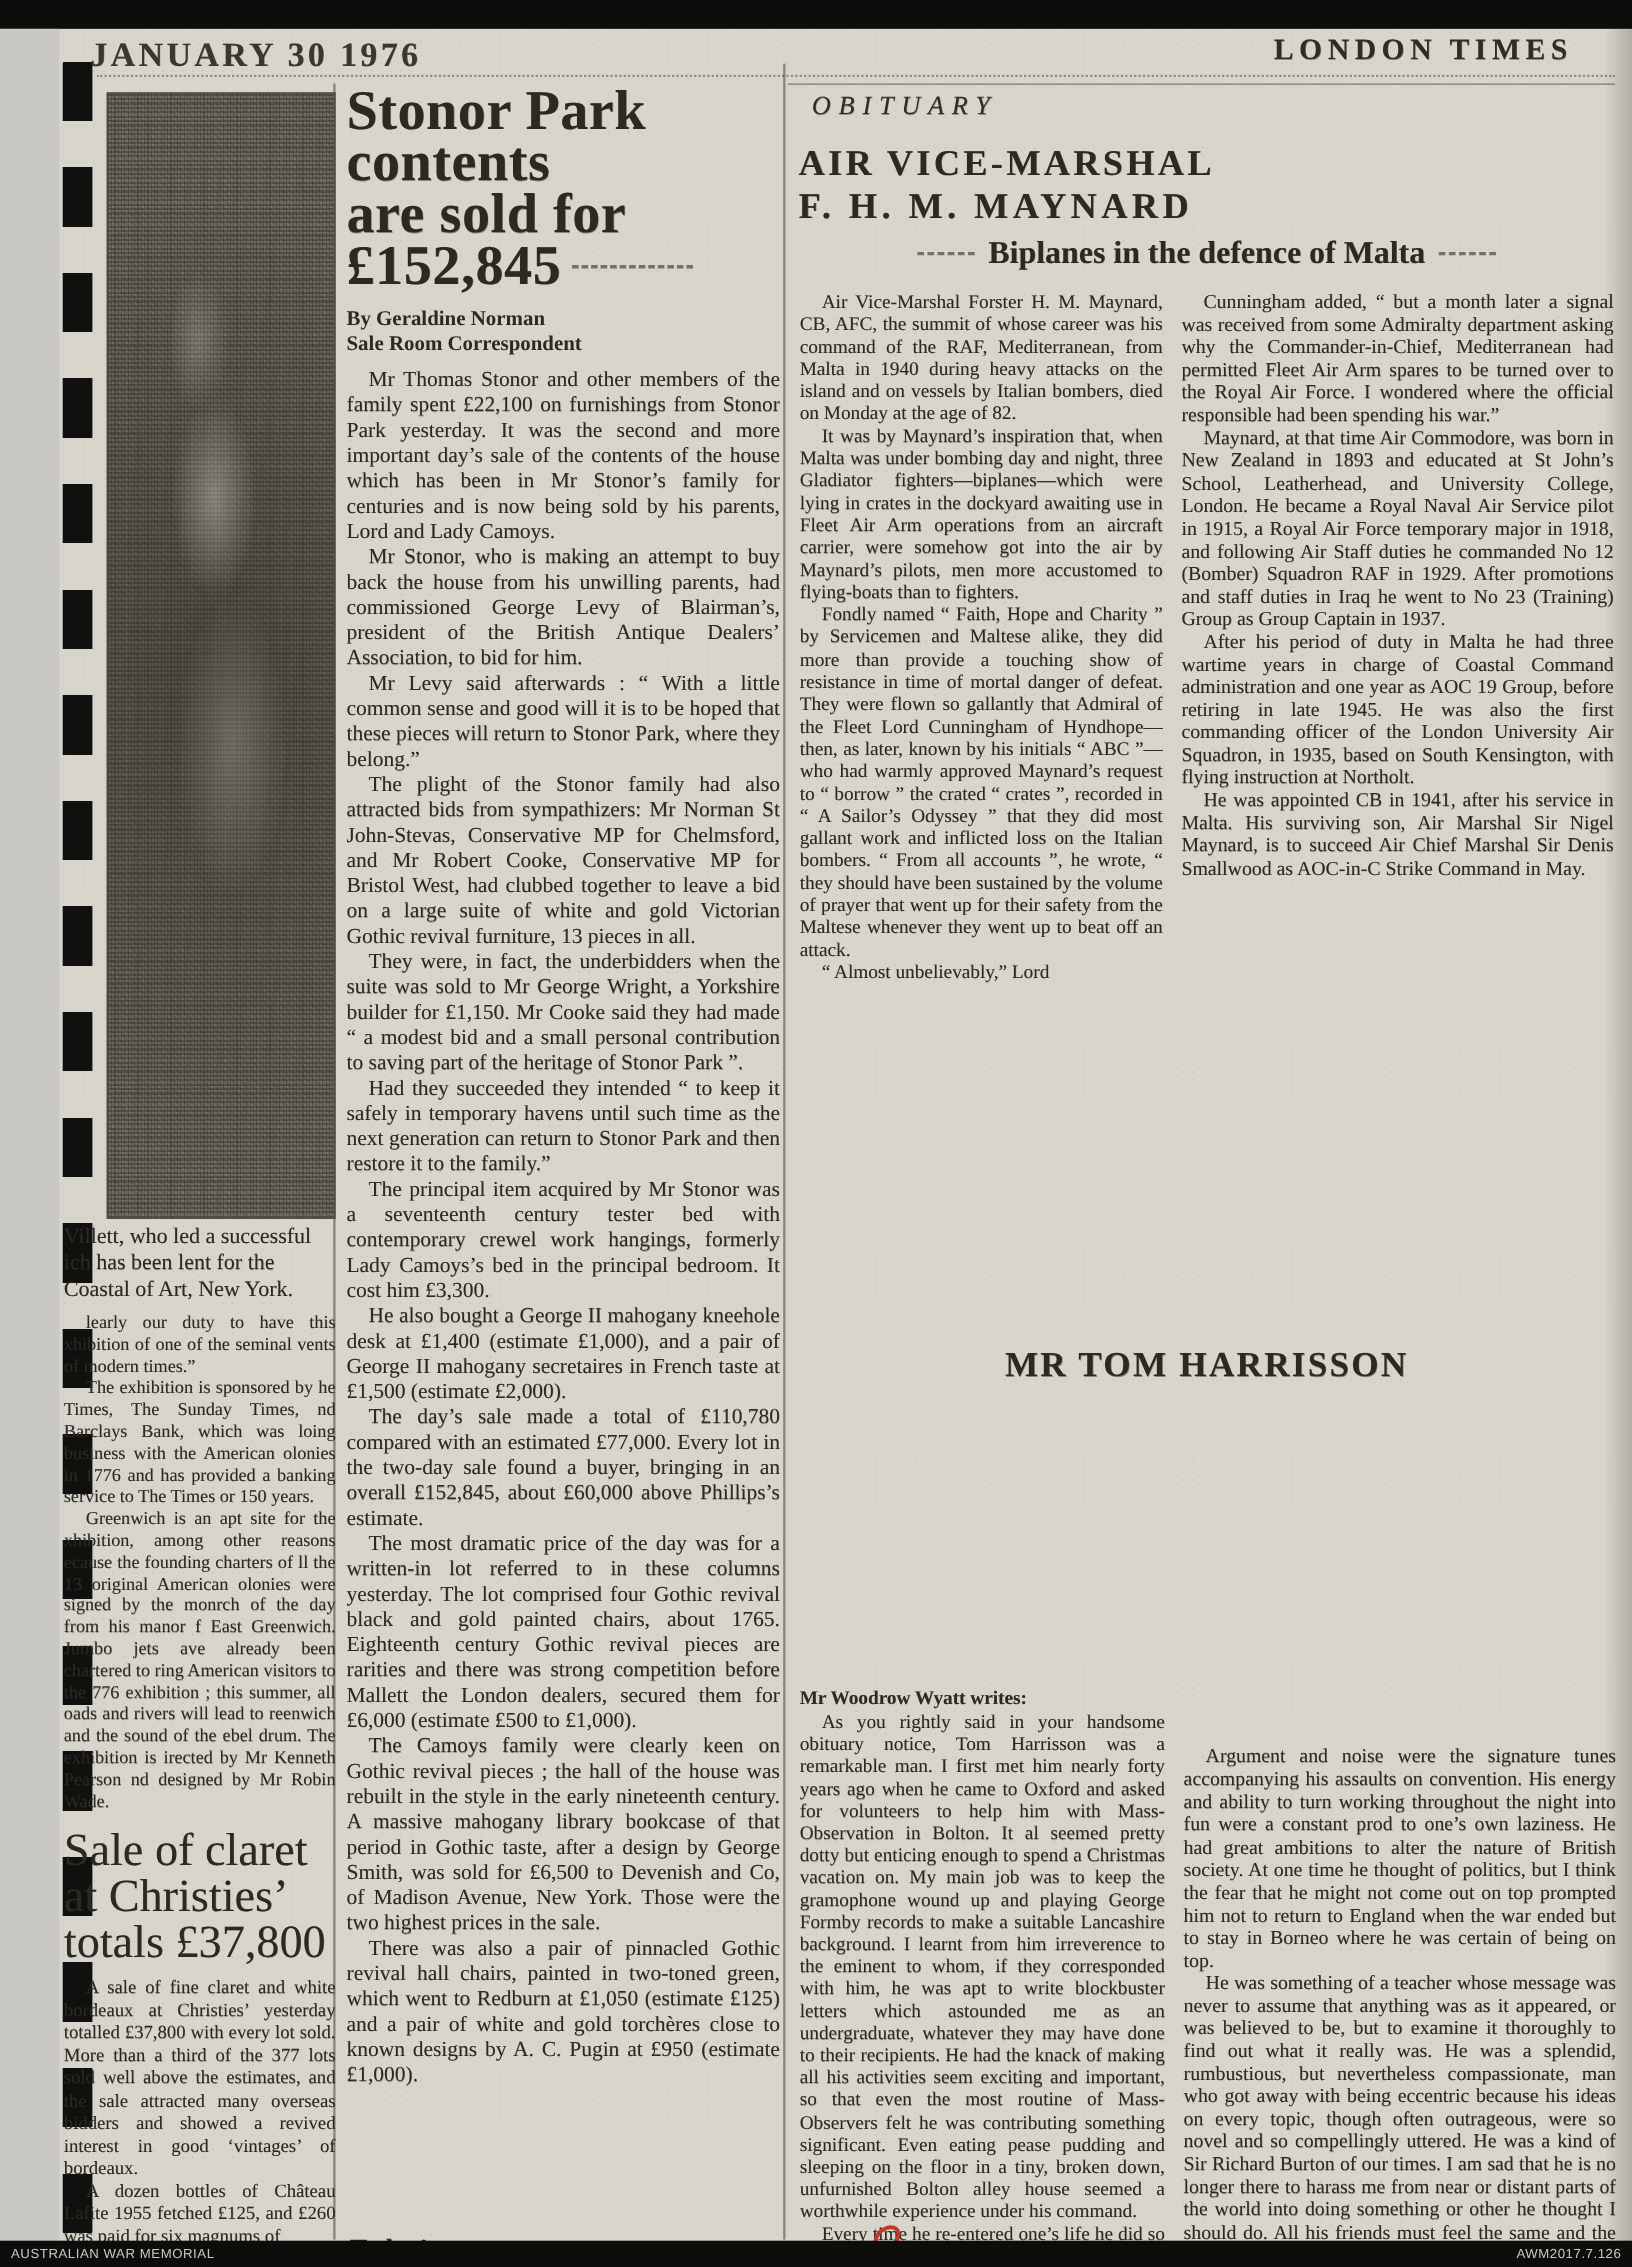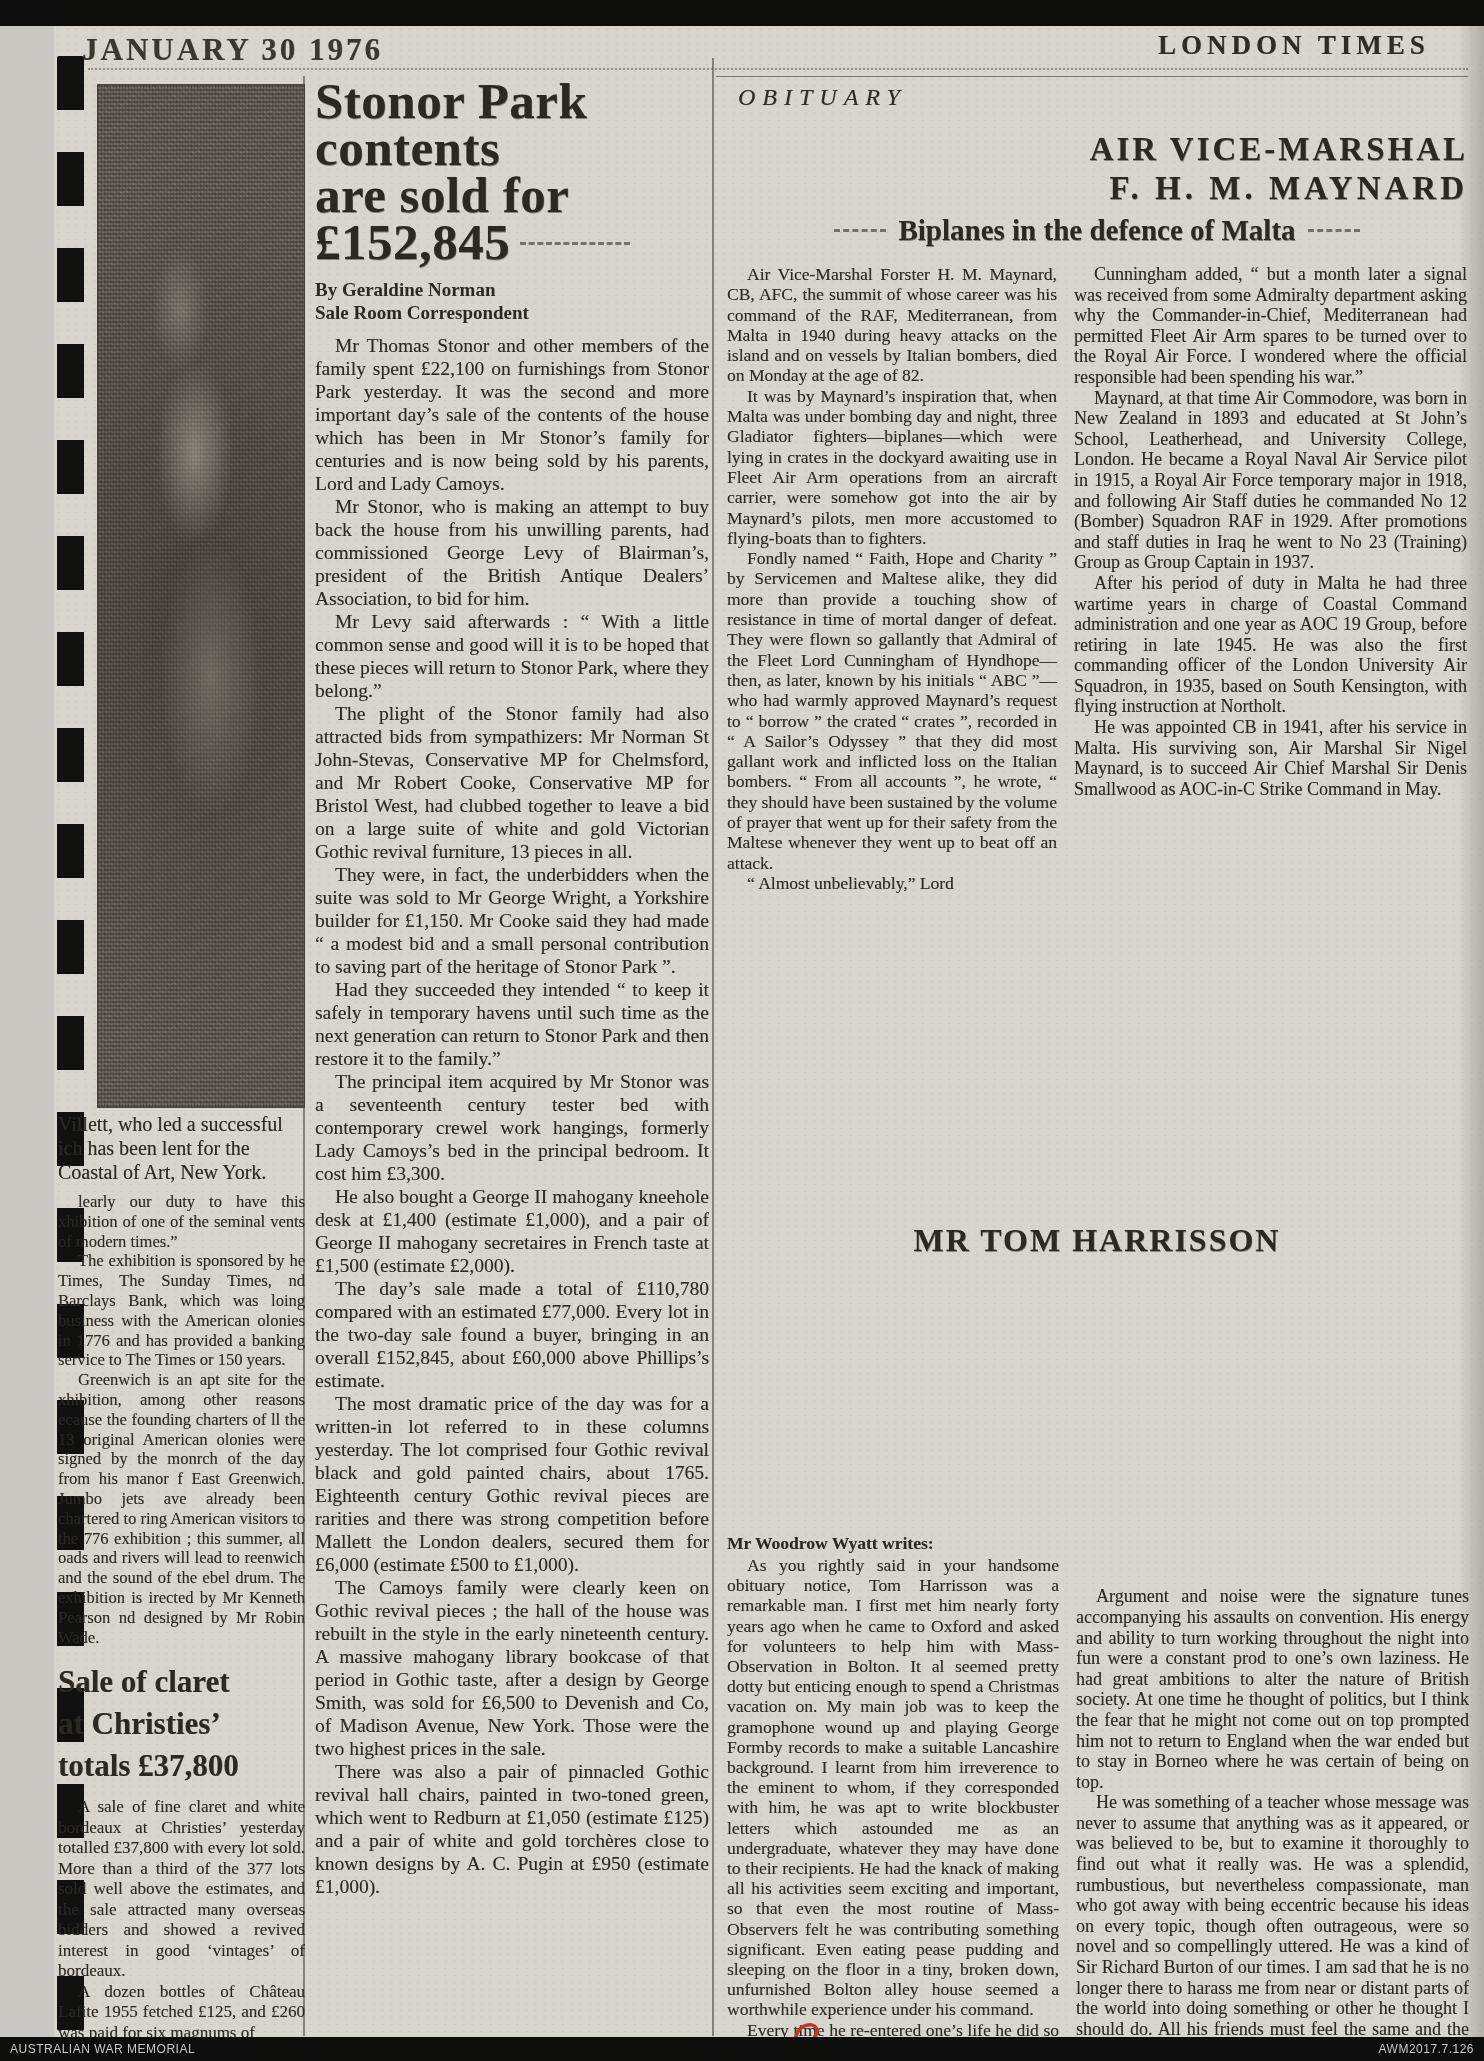--- a/index.html
+++ b/index.html
@@ -62,33 +62,33 @@
 
   p{margin:0;}
   .body p{
     text-align:justify;text-indent:20px;
     text-shadow:.3px .3px .4px rgba(43,41,34,.35);
   }
   
   .left-col{position:absolute;left:58px;top:1086px;width:247px;height:948px;overflow:hidden;}
   .left-caption{font-size:20px;line-height:24px;margin-bottom:8px;text-shadow:.3px .3px .4px rgba(43,41,34,.4);}
   .left-body{font-size:16.5px;line-height:19.8px;}
-  .claret-head{font-size:31px;line-height:42px;font-weight:700;margin:14px 0 10px 0;text-shadow:.4px .4px .5px rgba(40,38,30,.4);}
+  .claret-head{font-size:42px;line-height:42px;font-weight:400;margin:14px 0 10px 0;text-shadow:.4px .4px .5px rgba(40,38,30,.4);}
   .claret-body{font-size:17px;line-height:20.5px;}
 
   
   .stonor{position:absolute;left:315px;top:52px;width:394px;height:1956px;overflow:hidden;}
   .stonor-head{font-size:51px;line-height:47px;font-weight:700;letter-spacing:.5px;text-shadow:.5px .5px .6px rgba(40,38,30,.45);}
   .dash-after{display:inline-block;width:110px;border-top:3px dashed rgba(48,46,38,.6);vertical-align:14px;margin-left:10px;}
   .stonor-byline{font-size:19px;font-weight:700;margin-top:12px;line-height:23px;}
   .stonor-body{font-size:19.5px;line-height:23px;margin-top:10px;}
 
   
   .obit-label{position:absolute;left:738px;top:58px;font-size:24px;letter-spacing:7px;color:#2e2c24;text-shadow:.4px .4px .5px rgba(40,38,30,.4);font-style:italic;}
-  .obit-head{position:absolute;left:726px;top:104px;width:742px;text-align:right;font-weight:700;}
+  .obit-head{position:absolute;left:726px;top:104px;width:742px;text-align:left;font-weight:700;}
   .obit-head .l1{font-size:33px;letter-spacing:3px;line-height:38px;text-shadow:.5px .5px .6px rgba(40,38,30,.45);}
   .obit-head .l2{font-size:33px;letter-spacing:4px;line-height:40px;text-shadow:.5px .5px .6px rgba(40,38,30,.45);}
   .obit-subhead{
     position:absolute;left:726px;top:188px;width:742px;display:flex;align-items:center;gap:12px;
     font-weight:700;font-size:29px;justify-content:center;text-shadow:.5px .5px .6px rgba(40,38,30,.45);
   }
   .hdash{flex:0 0 52px;border-top:3px dashed rgba(48,46,38,.6);height:0;}
   .obit-cols{position:absolute;left:727px;top:238px;width:740px;height:952px;display:flex;gap:17px;overflow:hidden;}
   .obit-c1{width:330px;font-size:17.5px;line-height:20.3px;}
   .obit-c2{width:393px;font-size:18px;line-height:20.6px;}

